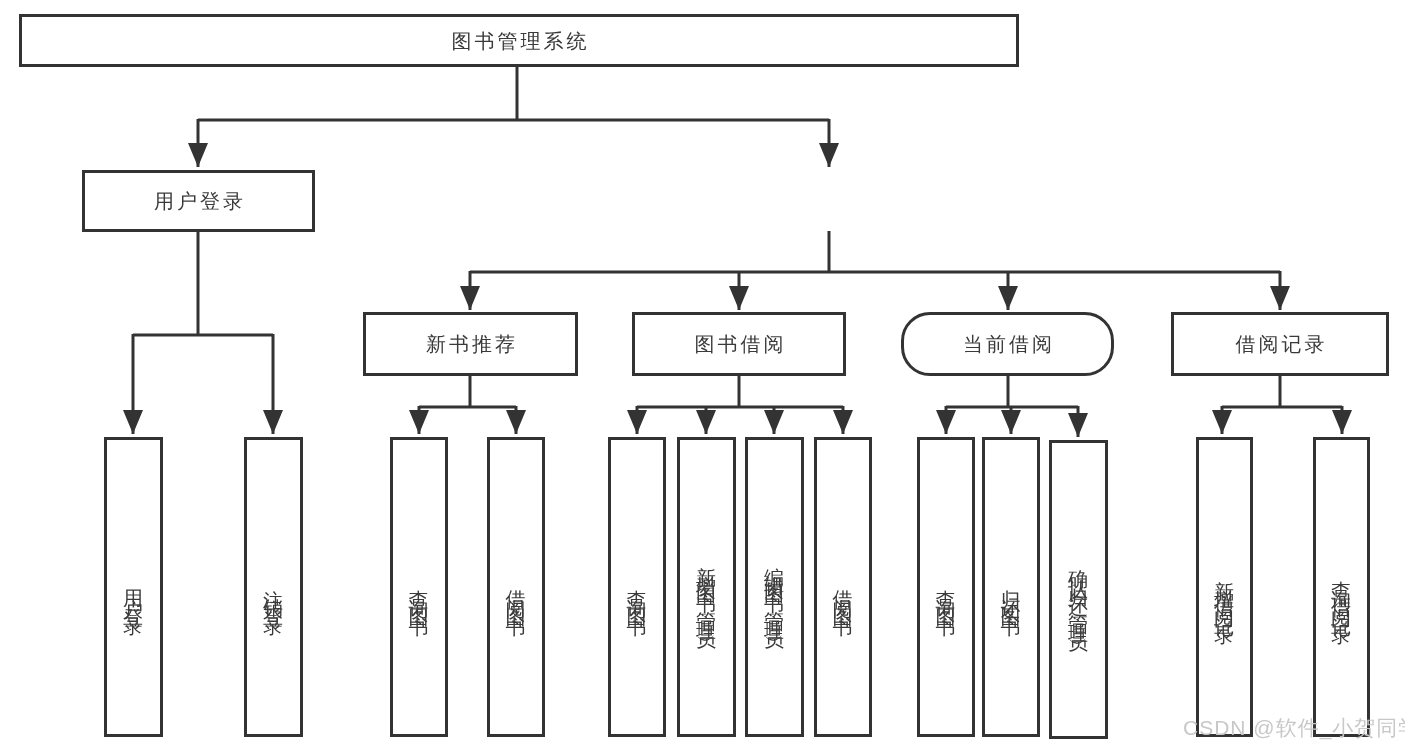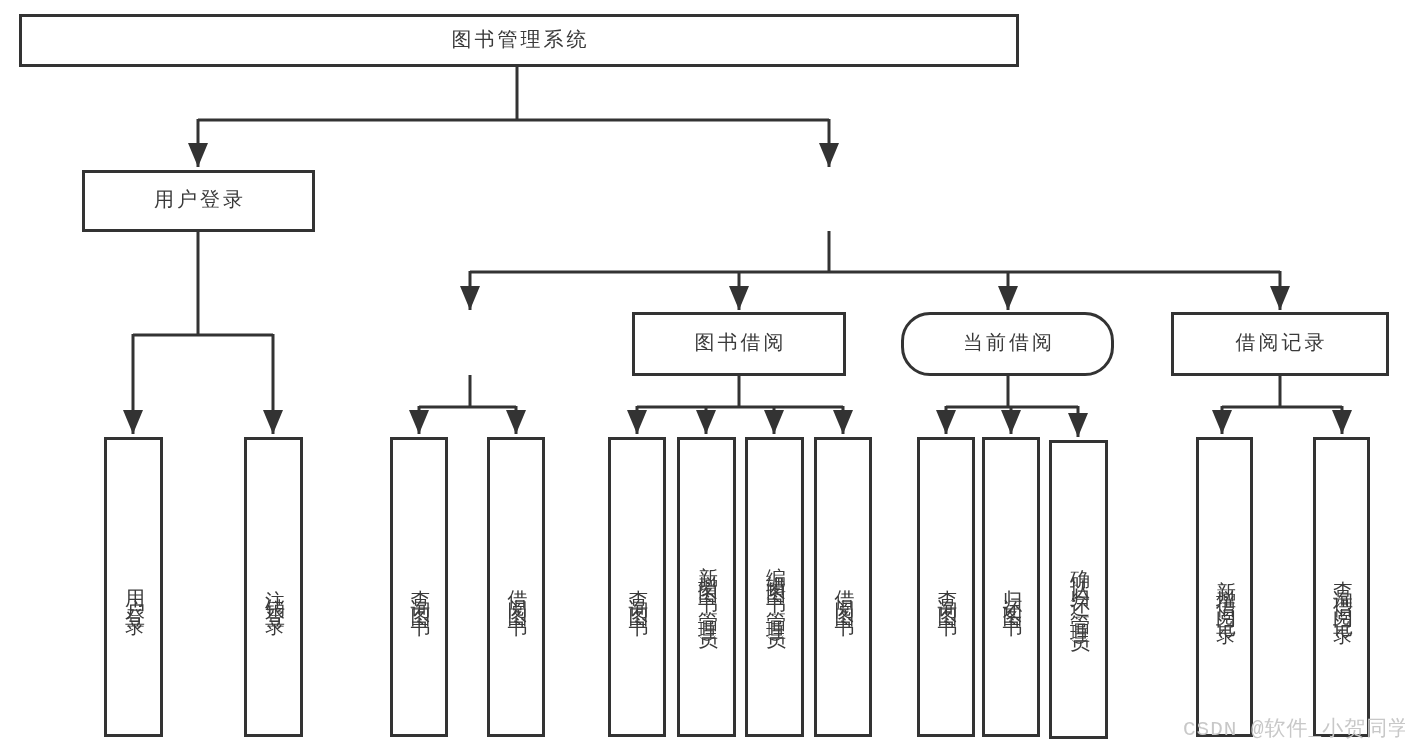--- a/index.html
+++ b/index.html
@@ -5,21 +5,21 @@
   html, body {
     margin: 0;
     padding: 0;
     background: #ffffff;
   }
   .stage {
     position: relative;
     width: 1405px;
     height: 747px;
     background: #ffffff;
-    font-family: Liberation Mono, monospace;
+    font-family: Liberation Sans, sans-serif;
     color: #3a3a3a;
     overflow: hidden;
   }
   .connectors {
     position: absolute;
     left: 0;
     top: 0;
     width: 1405px;
     height: 747px;
     z-index: 1;
@@ -133,20 +133,23 @@
   </svg>
 
   <div class="box" style="left:19px; top:14px; width:1000px; height:53px;">
     <span class="h-text">图书管理系统</span>
   </div>
 
   <div class="box" style="left:82px; top:170px; width:233px; height:62px;">
     <span class="h-text">用户登录</span>
   </div>
 
+  <div class="box" style="left:363px; top:312px; width:215px; height:64px;">
+    <span class="h-text">新书推荐</span>
+  </div>
   <div class="box" style="left:632px; top:312px; width:214px; height:64px;text-align:center;">
     <span class="h-text">图书借阅</span>
   </div>
   <div class="box" style="left:901px; top:312px; width:213px; height:64px;border-radius:29px;">
     <span class="h-text">当前借阅</span>
   </div>
   <div class="box" style="left:1171px; top:312px; width:218px; height:64px;">
     <span class="h-text">借阅记录</span>
   </div>
 

